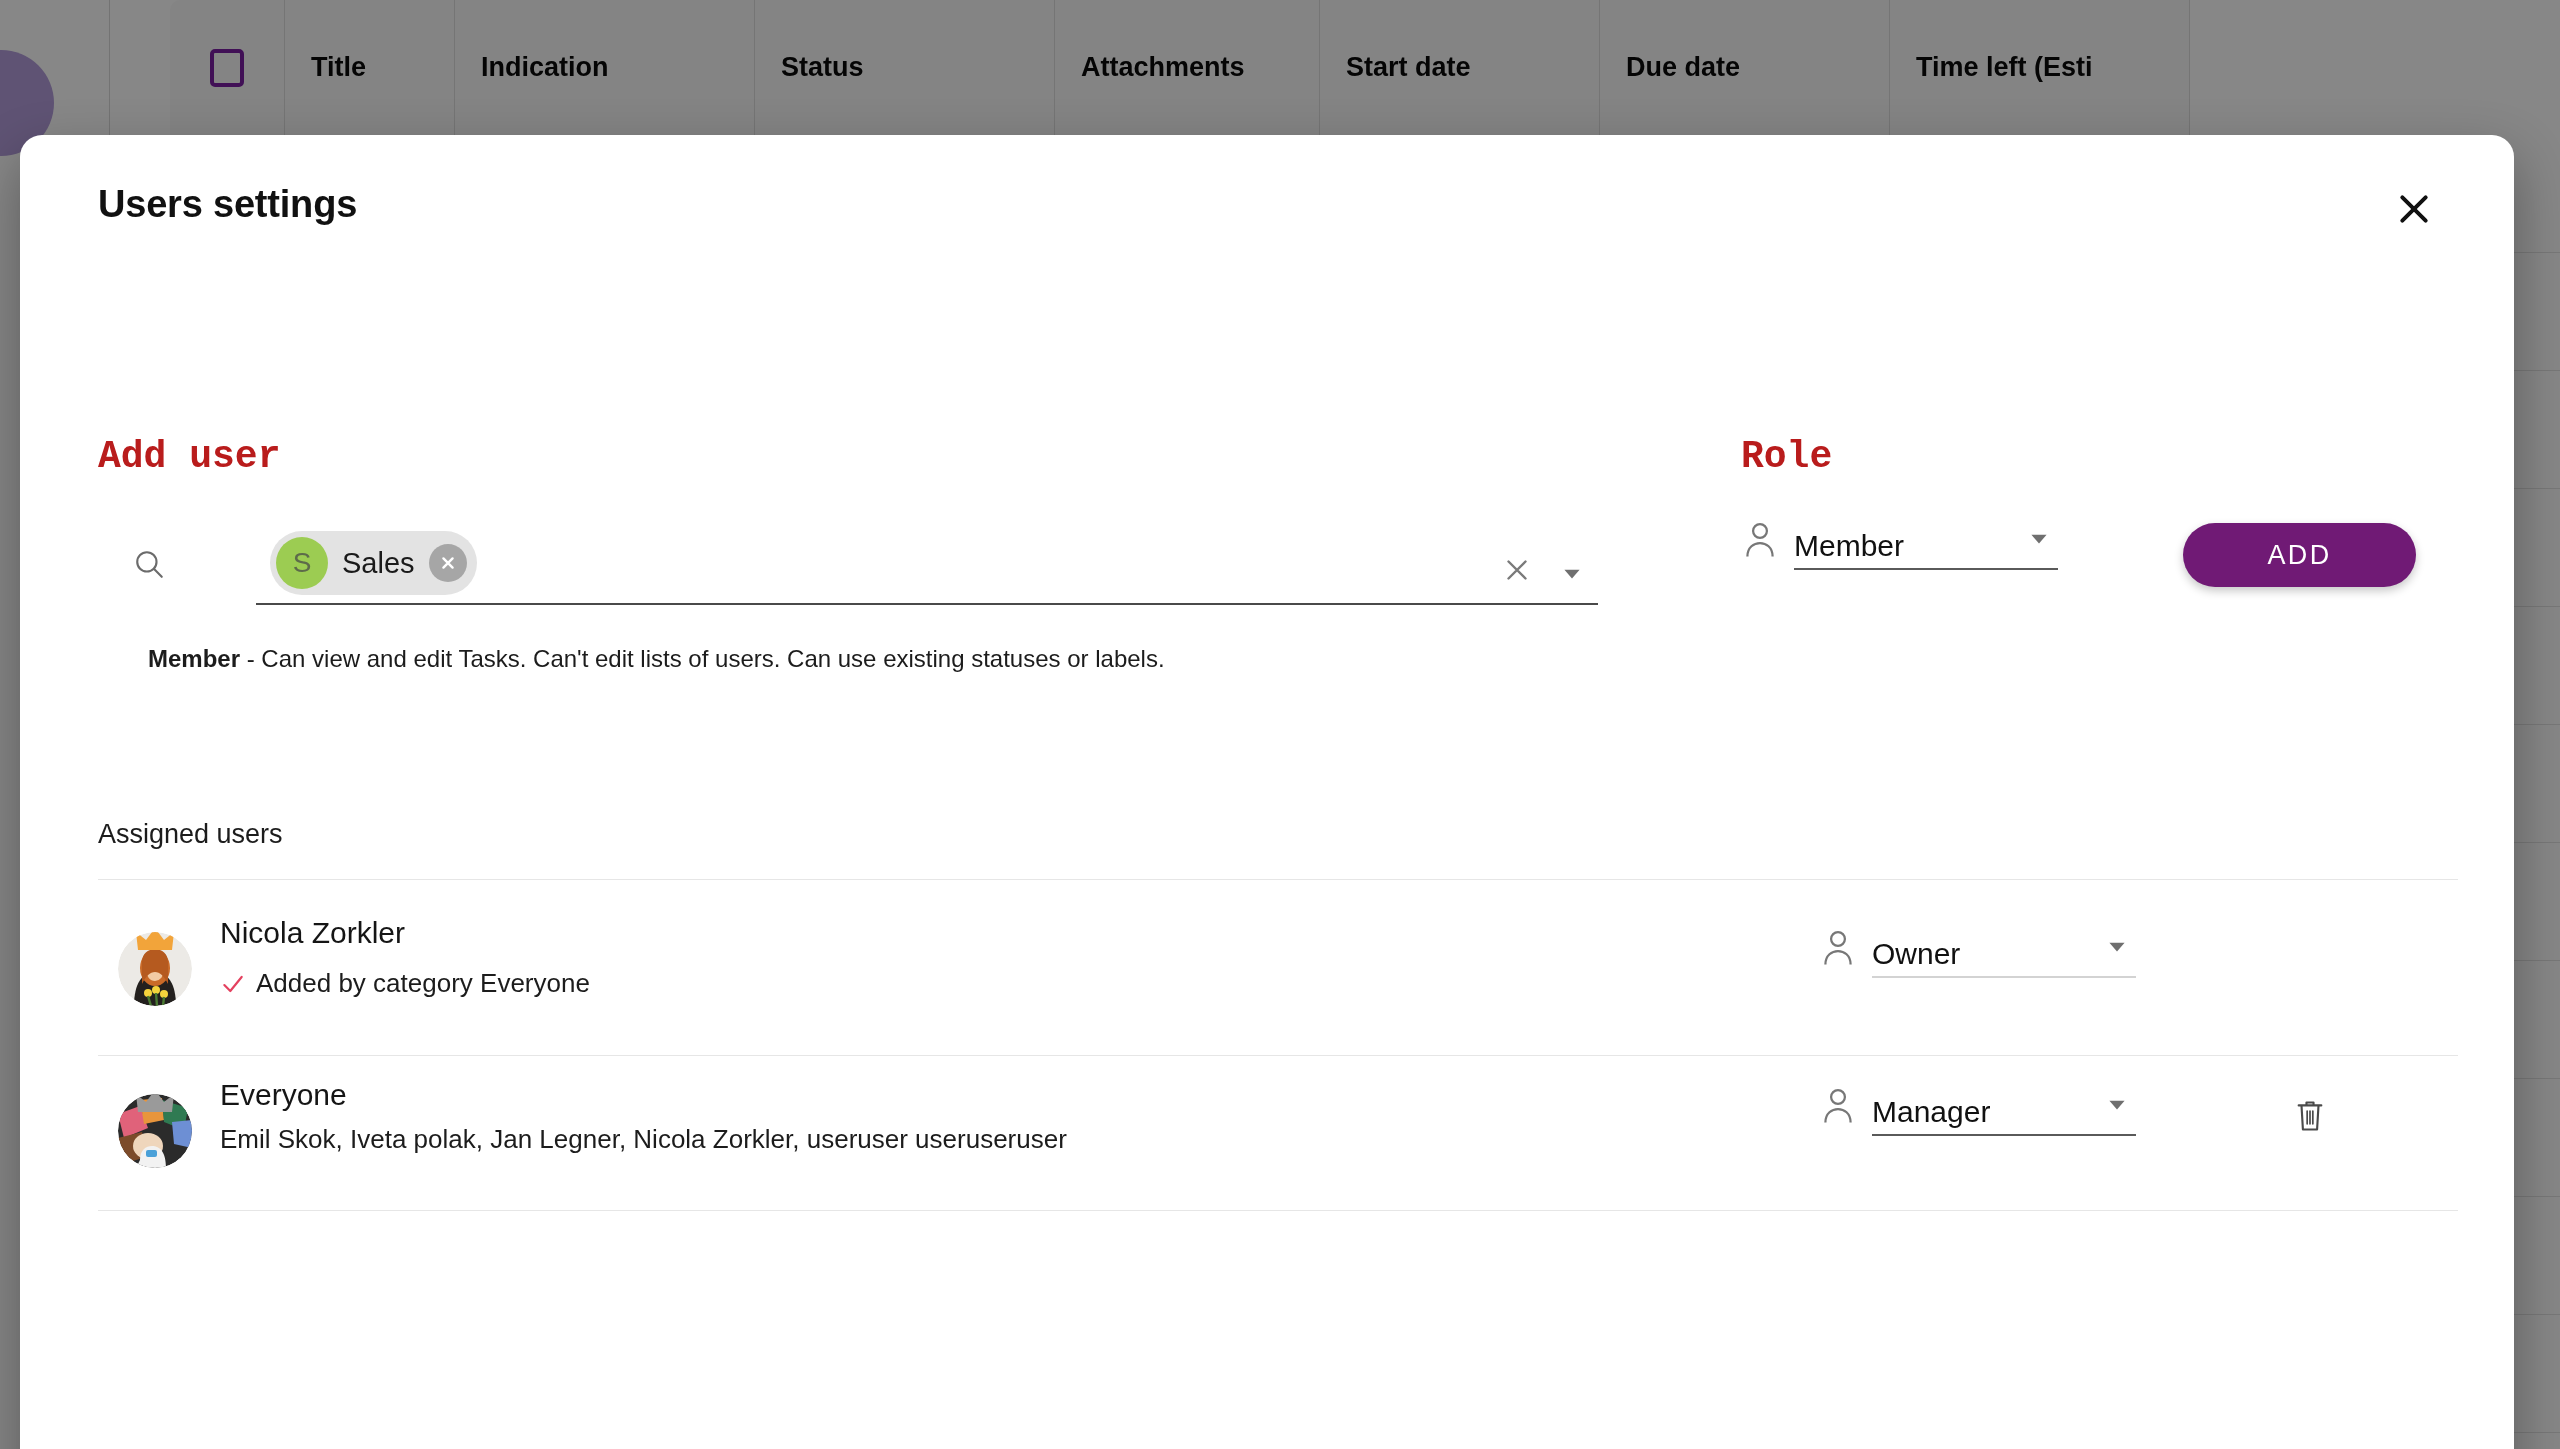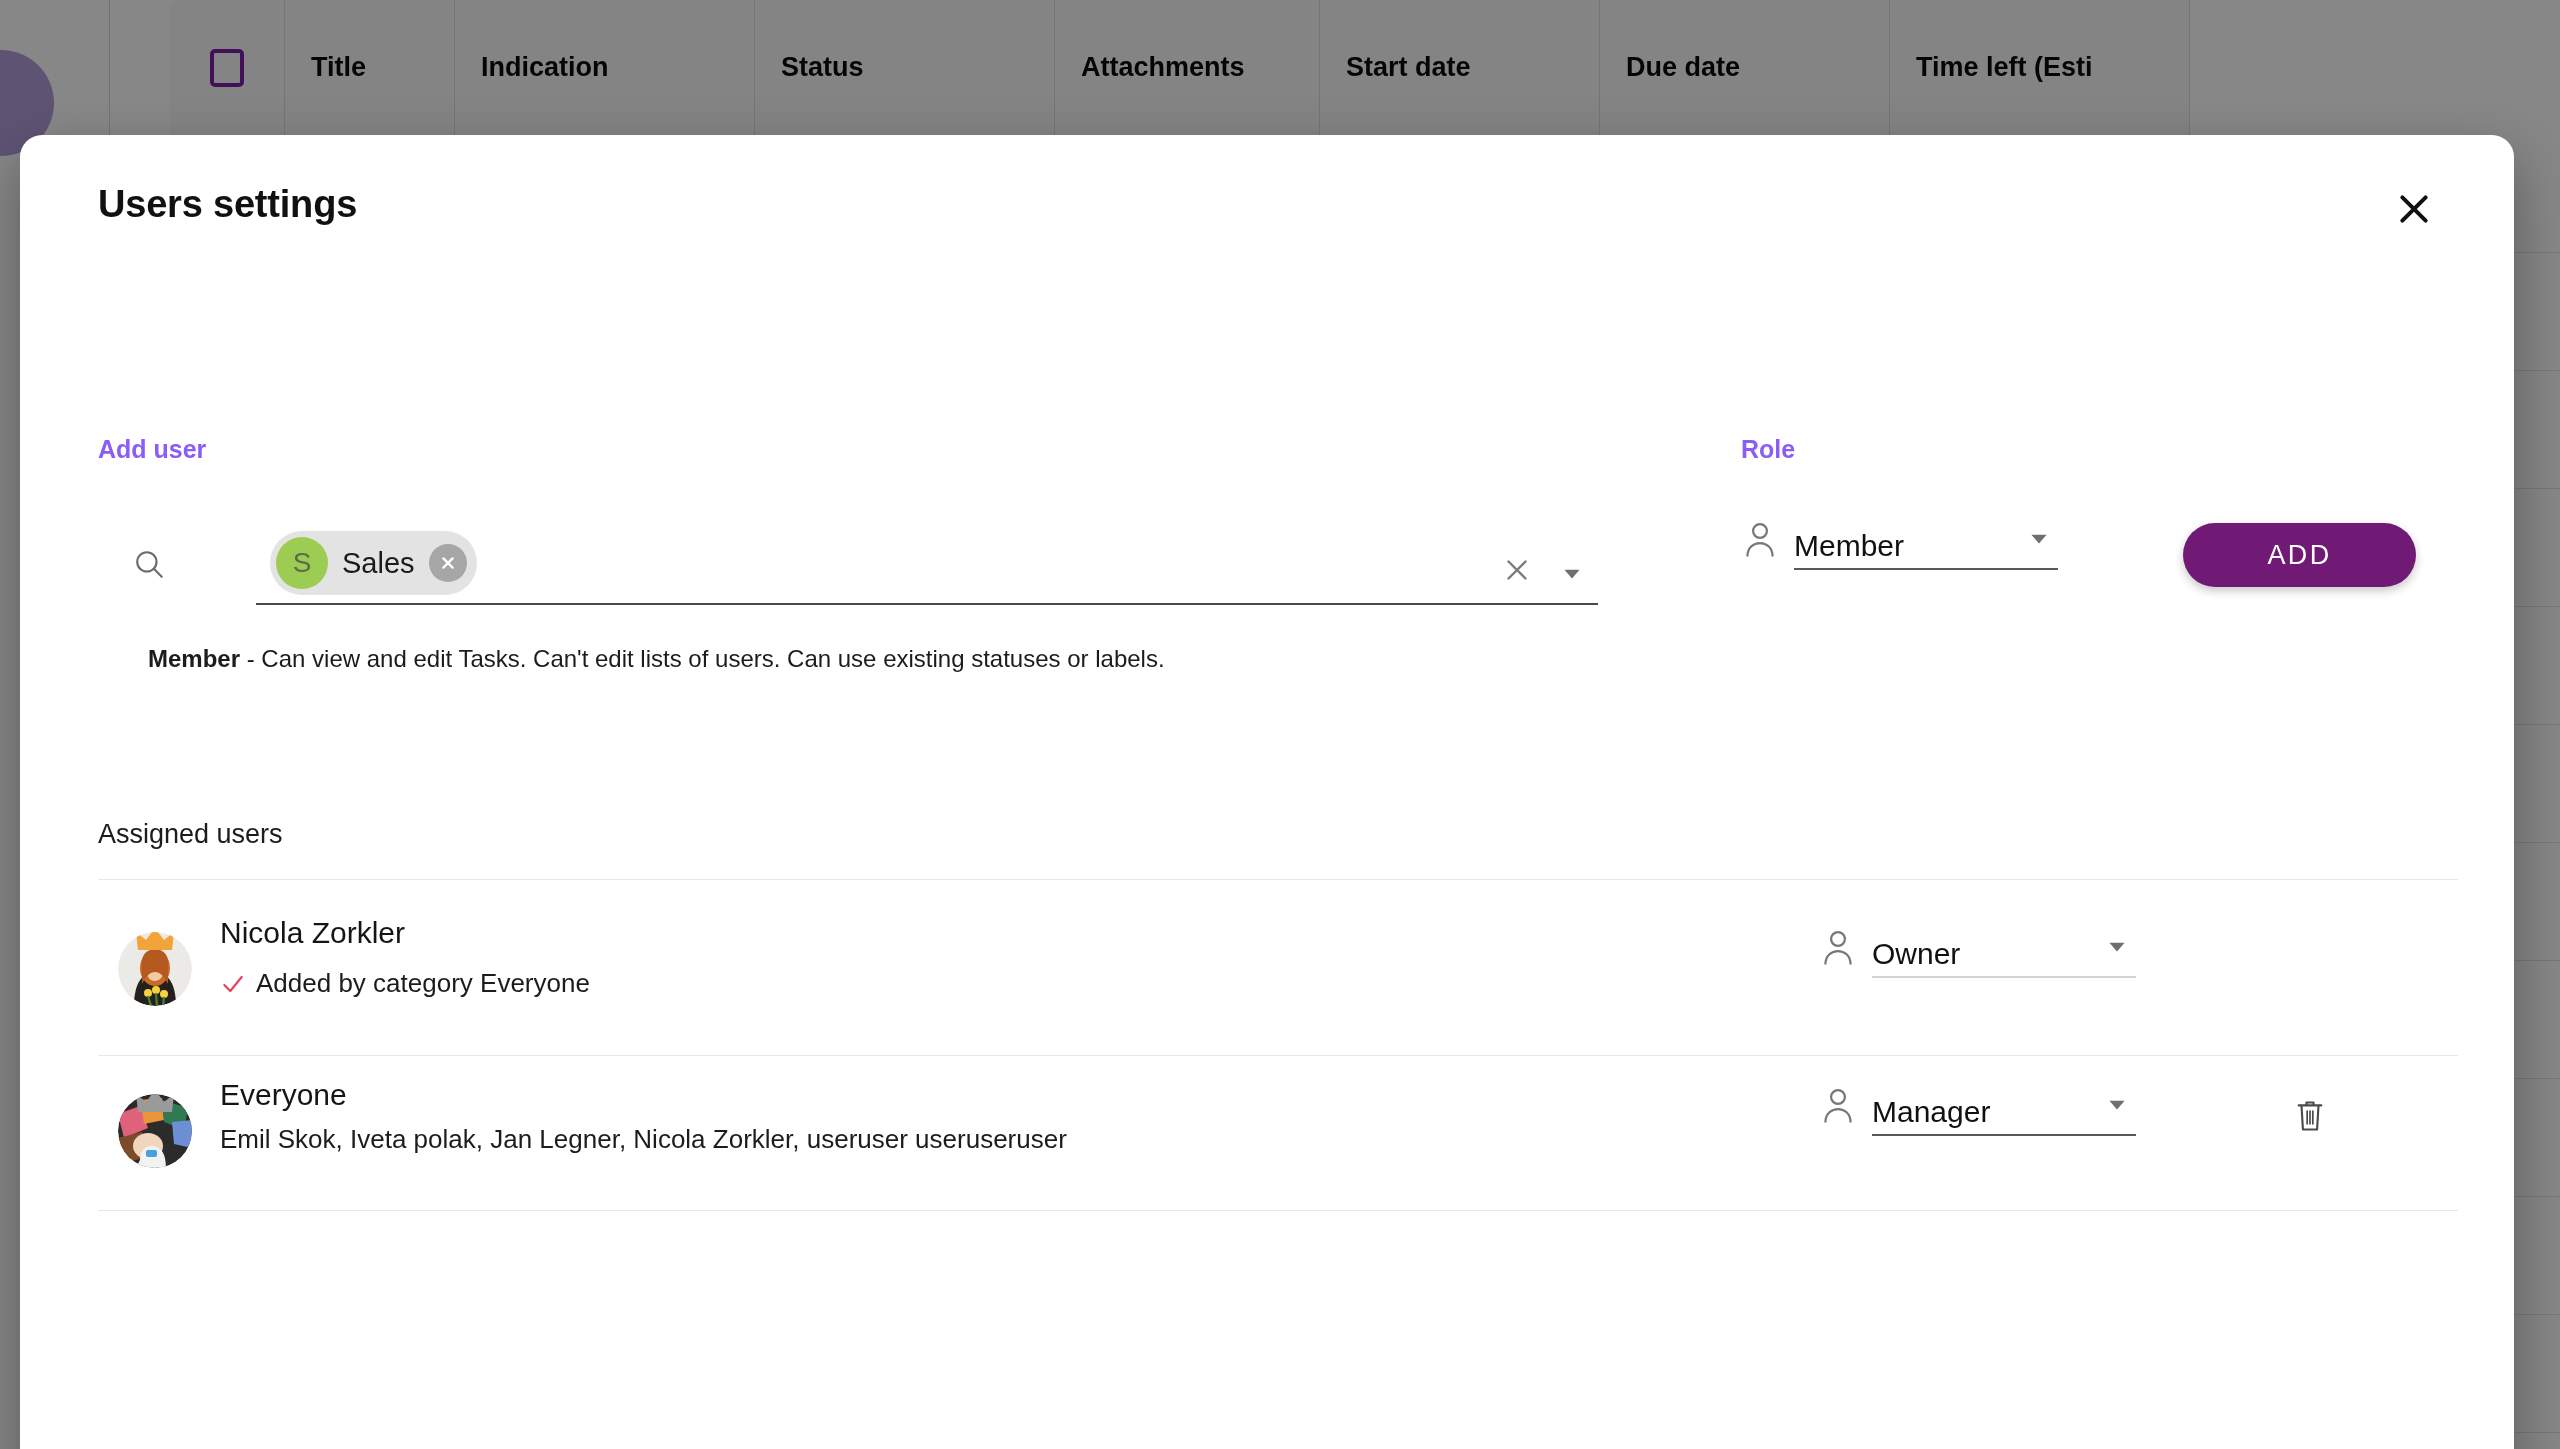--- a/index.html
+++ b/index.html
@@ -142,23 +142,24 @@
     align-items: center;
     justify-content: center;
     cursor: pointer;
     background: none;
     border: none;
   }
 
   
   .section-heading {
     position: absolute;
-    font-size: 25px;
+    font-size: 38px;
     font-weight: bold;
-    color: #8b5cf6;
+    color: #b91c1c;
+    font-family: Liberation Mono, monospace;
   }
   #add-user-heading { left: 78px; top: 300px; }
   #role-heading { left: 1721px; top: 300px; }
 
   
   #search-row {
     position: absolute;
     left: 78px;
     top: 390px;
     width: 1500px;

